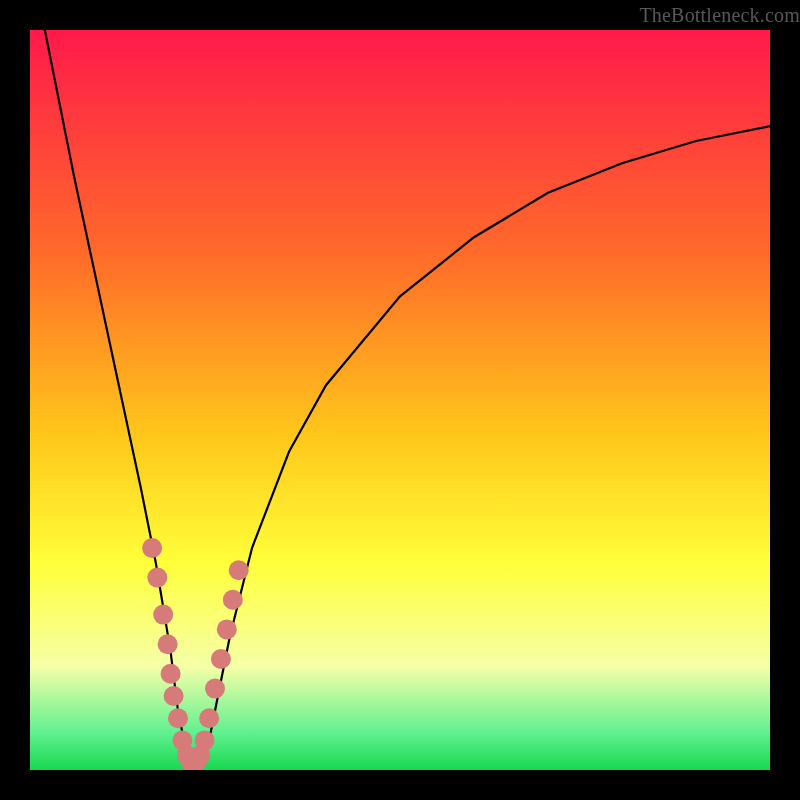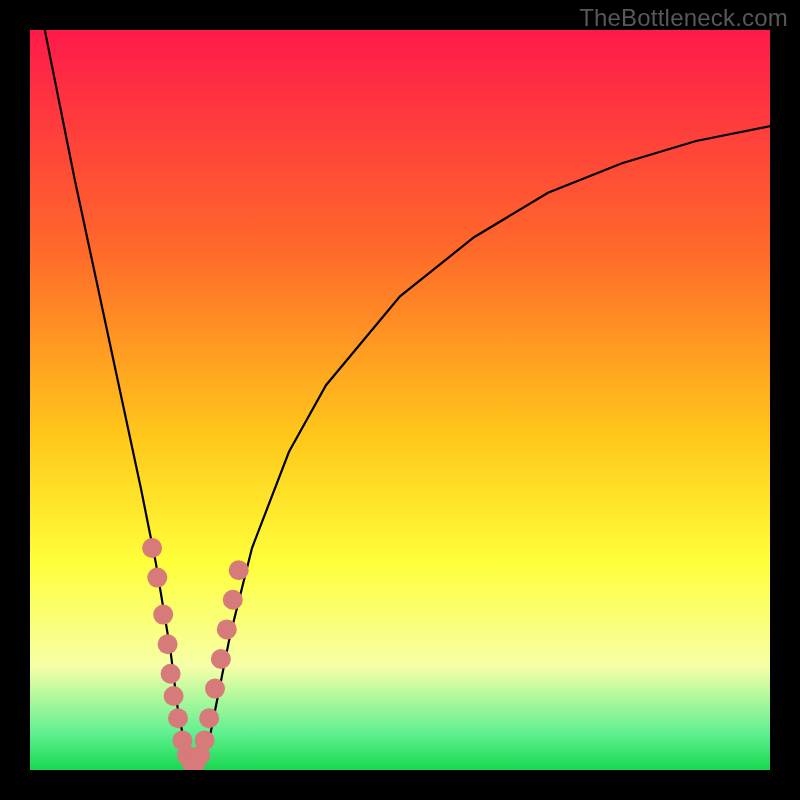--- a/index.html
+++ b/index.html
@@ -28,26 +28,27 @@
     position: absolute;
     inset: 0;
   }
   svg.curve {
     position: absolute;
     inset: 0;
   }
   .watermark {
     position: absolute;
     top: 4px;
-    right: 12px;
+    right: 0;
     color: #585858;
-    font-size: 24px;
+    font-size: 20px;
     font-weight: 500;
     letter-spacing: 0.2px;
     user-select: none;
+    font-family: Liberation Serif, serif;
   }
   .dot {
     fill: #d77a7a;
     stroke: none;
   }
   .curve-path {
     fill: none;
     stroke: #000;
     stroke-width: 2.2;
   }

